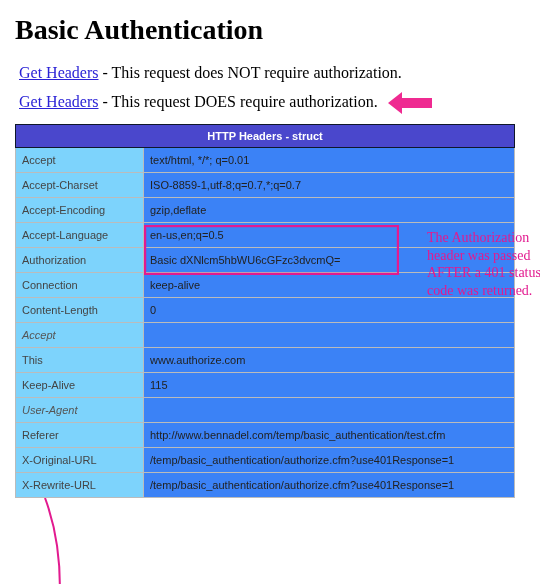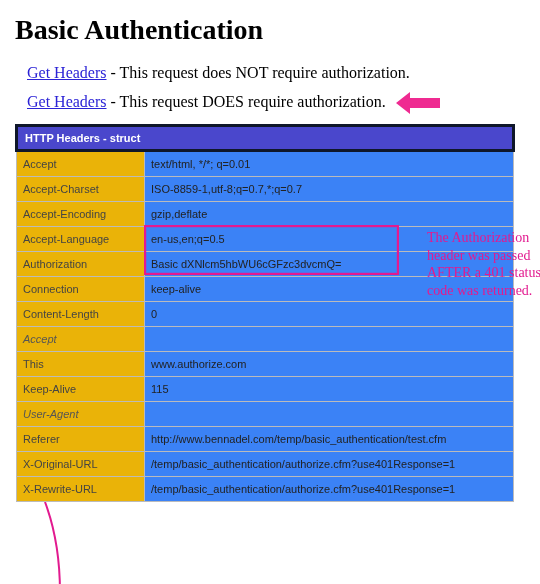--- a/index.html
+++ b/index.html
@@ -1,26 +1,26 @@
 <!DOCTYPE html>
 <html><head>
 <meta charset="utf-8">
 <style>
   body { margin:0; font-family:"Times New Roman",serif; font-size:16px; color:#000; background:#fff; width:540px; }
   .page { padding:10px 15px 0 15px; position:relative; }
   h1 { font-size:28px; font-weight:bold; margin:4px 0 18px 0; }
   .link { color:#2b23d6; text-decoration:underline; }
-  .line { margin:4px 0 10px 12px; }
+  .line { margin:4px 0 10px 4px; }
   .arrow-left { display:inline-block; vertical-align:middle; margin-left:6px; }
   .arrow-left svg { display:block; }
   .tbl-wrap { margin-top:6px; position:relative; }
   table.hdr { border-collapse:collapse; width:500px; font-family:Verdana,Geneva,sans-serif; font-size:11px; }
-  table.hdr th { background:#4a47cc; color:#fff; text-align:left; padding:5px 7px; border:3px solid #0f172a; font-weight:bold; font-size:11px; }
+  table.hdr th { background:#4a47cc; color:#fff; text-align:center; padding:5px 7px; border:1px solid #0f172a; font-weight:bold; font-size:11px; }
   table.hdr td { border:1px solid #bbb; padding:3px 6px; height:18px; background:#3b82f6; }
-  table.hdr td.k { background:#eab308; color:#444; width:115px; white-space:nowrap; }
+  table.hdr td.k { background:#7dd3fc; color:#444; width:115px; white-space:nowrap; }
   table.hdr td.k.it { font-style:italic; color:#555; }
   table.hdr td.v { color:#222; white-space:nowrap; overflow:hidden; text-overflow:clip; max-width:365px; }
   .annot { position:absolute; left:412px; top:105px; width:118px; font-family:"Comic Sans MS","Bradley Hand",cursive; color:#e21a8f; font-size:14px; line-height:1.25; }
   .hlbox { position:absolute; border:2px solid #e21a8f; box-shadow:0 0 0 1px rgba(226,26,143,.2) inset; pointer-events:none; }
 </style>
 </head>
 <body>
 
 <div class="page">
   <h1>Basic Authentication</h1>

